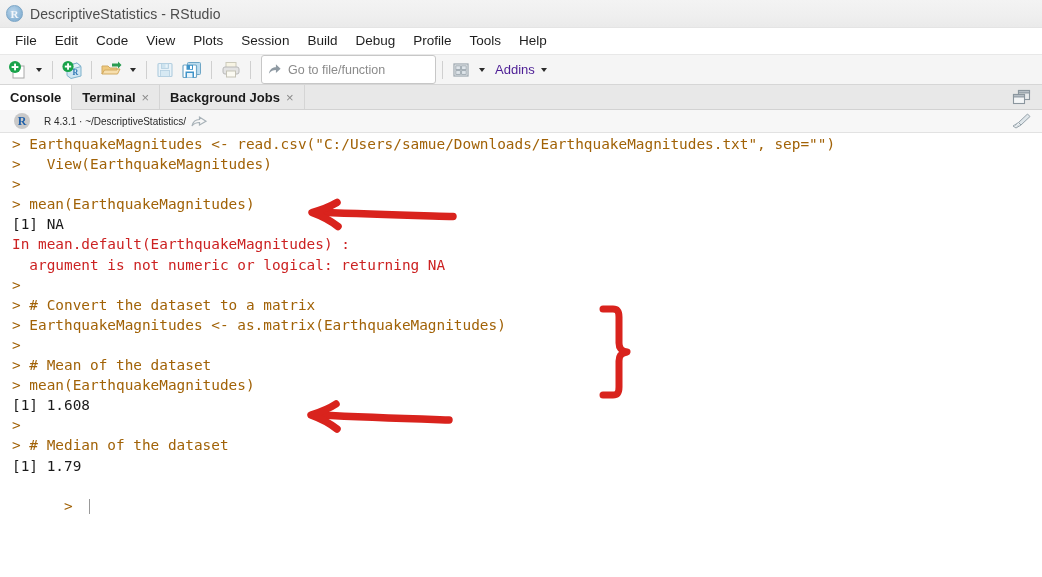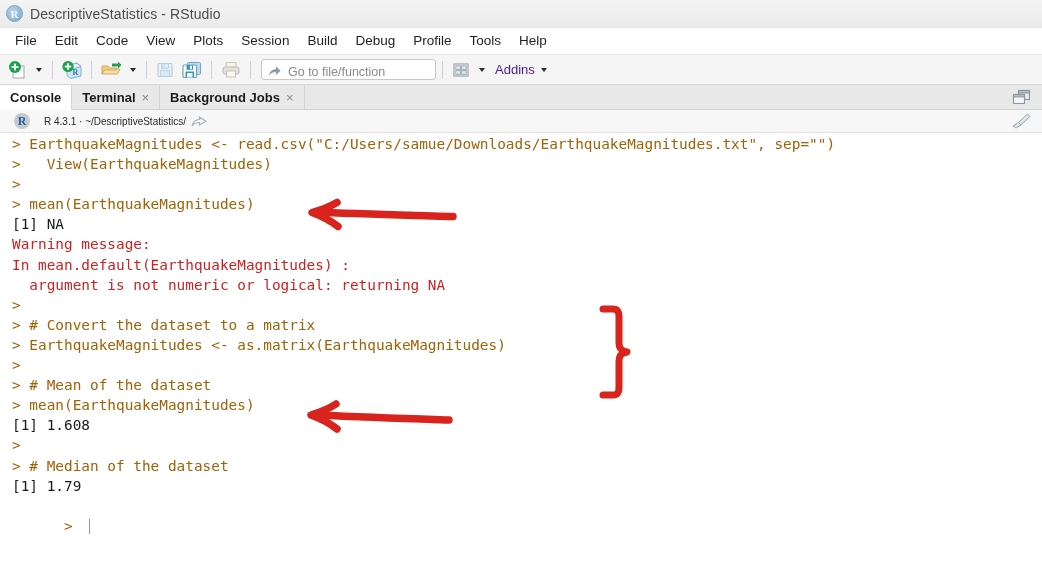--- a/index.html
+++ b/index.html
@@ -87,22 +87,22 @@
     margin: 0 4px;
   }
   .caret {
     width: 0; height: 0;
     border-left: 3.5px solid transparent;
     border-right: 3.5px solid transparent;
     border-top: 4px solid #2b2b2b;
     margin: 0 4px;
   }
   .gotofile {
-    display: flex; align-items: flex-end;
-    height: 21px;
+    display: flex; align-items: center;
+    height: 29px;
     width: 175px;
     background: #ffffff;
     border: 1px solid #c7c7c7;
     border-radius: 3px;
     margin-left: 4px;
     padding: 0 5px;
     gap: 6px;
   }
   .gotofile-text {
     font-size: 12.5px;
@@ -375,21 +375,20 @@
     </div>
   </div>
 
   <div class="console">
 
     <div class="cline c-cmd">&gt; EarthquakeMagnitudes &lt;- read.csv("C:/Users/samue/Downloads/EarthquakeMagnitudes.txt", sep="")</div>
     <div class="cline c-cmd">&gt;   View(EarthquakeMagnitudes)</div>
     <div class="cline c-cmd">&gt; </div>
     <div class="cline c-cmd">&gt; mean(EarthquakeMagnitudes)</div>
     <div class="cline c-out">[1] NA</div>
-    <div class="cline c-err">Warning message:</div>
     <div class="cline c-err">In mean.default(EarthquakeMagnitudes) :</div>
     <div class="cline c-err">  argument is not numeric or logical: returning NA</div>
     <div class="cline c-cmd">&gt; </div>
     <div class="cline c-cmd">&gt; # Convert the dataset to a matrix</div>
     <div class="cline c-cmd">&gt; EarthquakeMagnitudes &lt;- as.matrix(EarthquakeMagnitudes)</div>
     <div class="cline c-cmd">&gt; </div>
     <div class="cline c-cmd">&gt; # Mean of the dataset</div>
     <div class="cline c-cmd">&gt; mean(EarthquakeMagnitudes)</div>
     <div class="cline c-out">[1] 1.608</div>
     <div class="cline c-cmd">&gt; </div>

